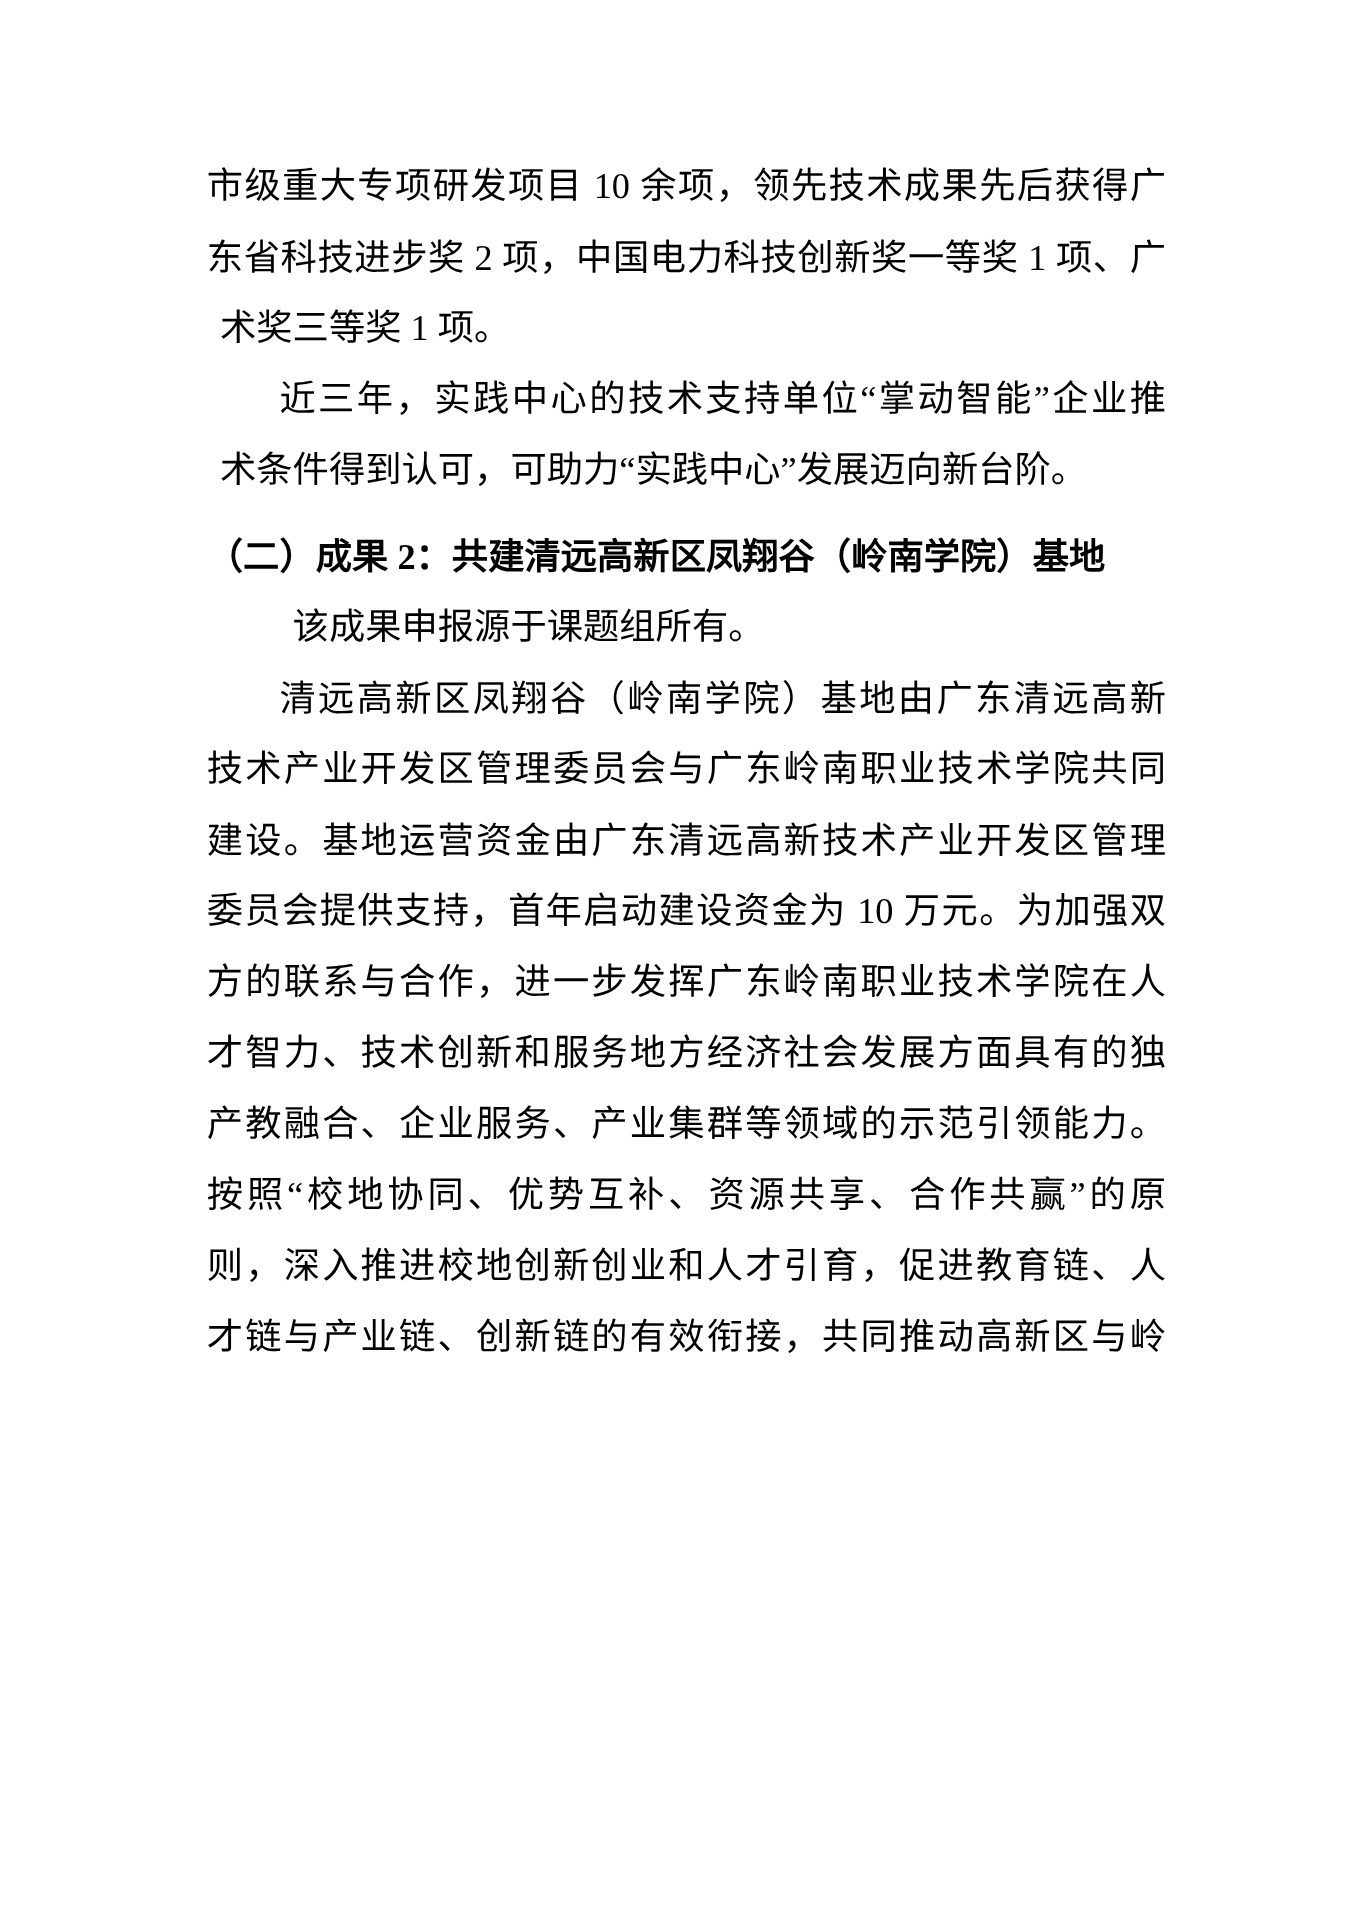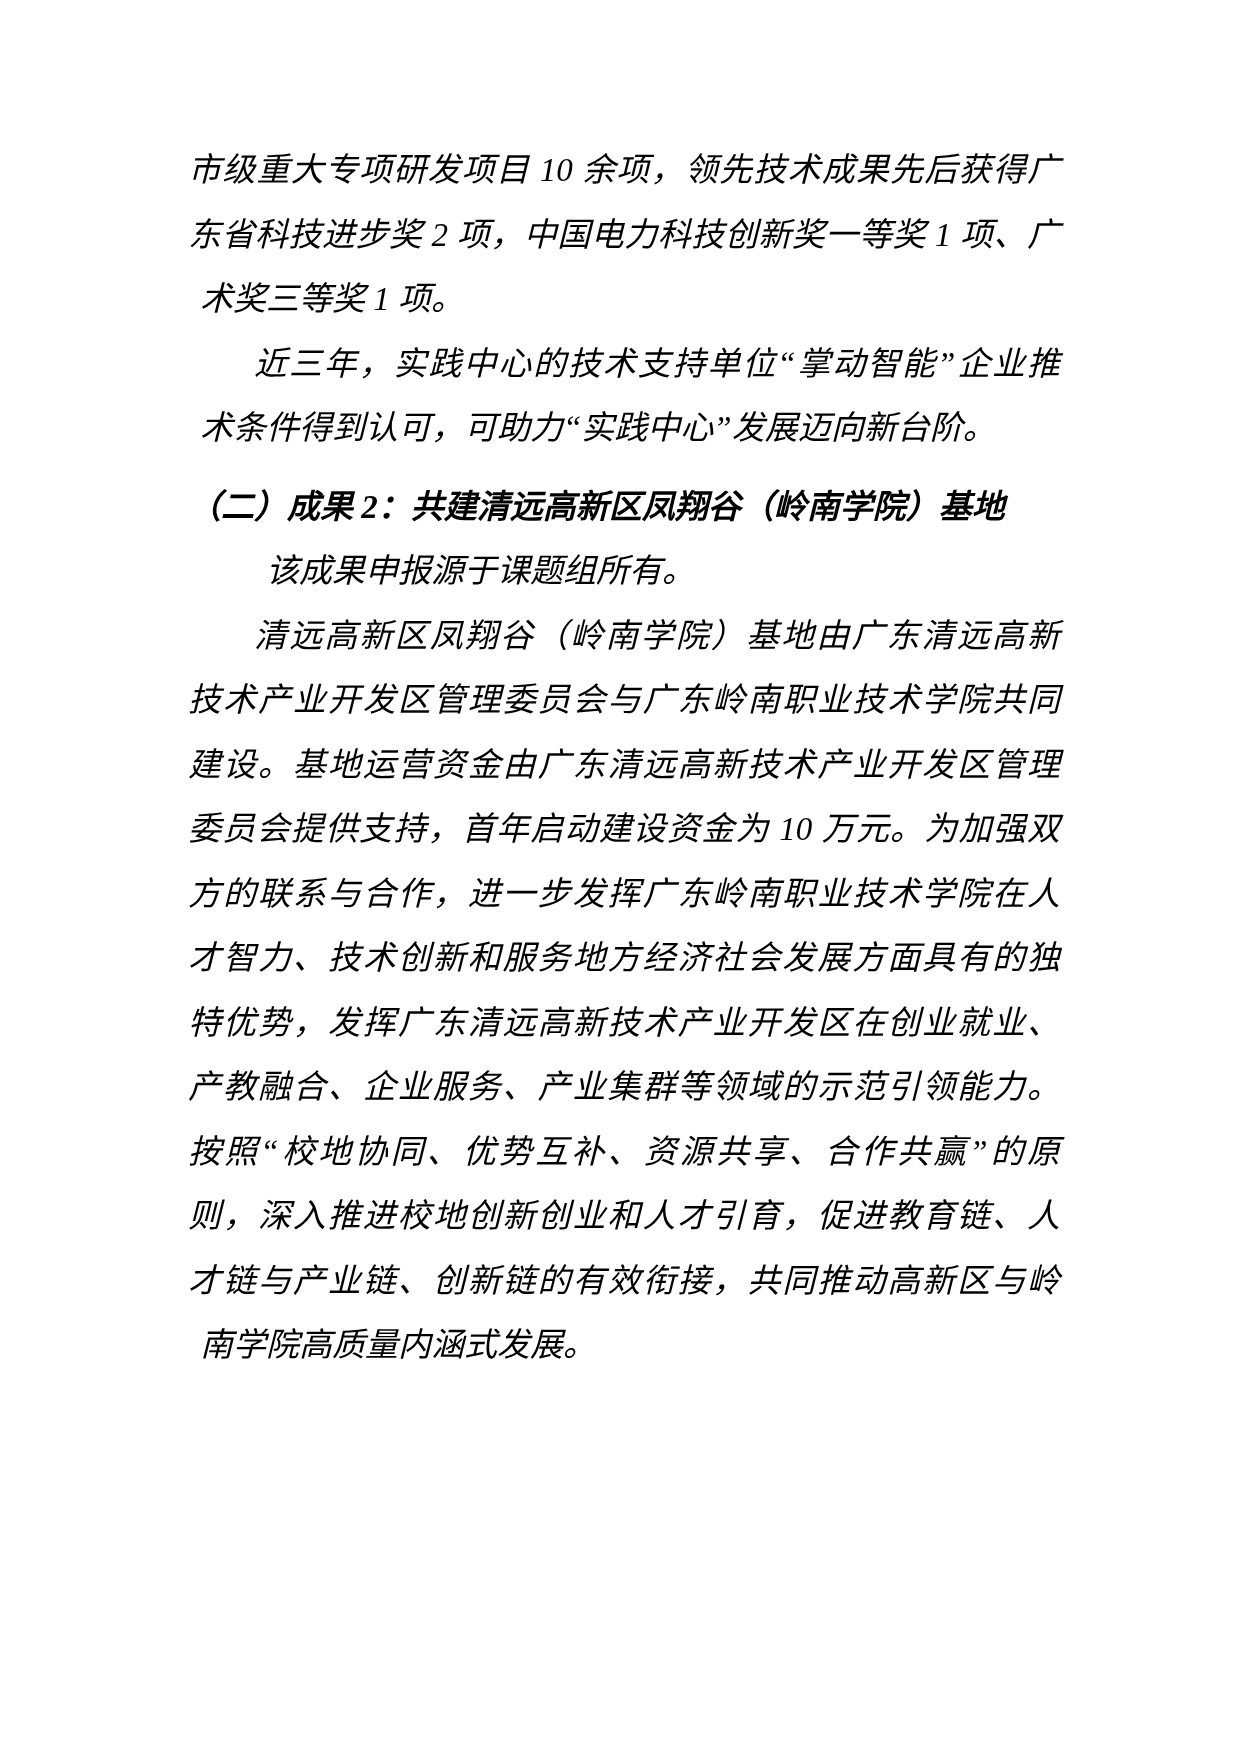--- a/index.html
+++ b/index.html
@@ -8,21 +8,20 @@
     background: #ffffff;
   }
   .page {
     position: relative;
     width: 1239px;
     height: 1533px;
     background: #ffffff;
     color: #000000;
     font-family: "Liberation Serif", "DejaVu Serif", serif;
     overflow: hidden;
-    font-style: italic;
   }
   .content {
     position: absolute;
     left: 188px;
     top: 138px;
     width: 872px;
   }
   .para {
     margin: 0;
   }
@@ -85,26 +84,24 @@
       <div class="line indent last">该成果申报源于课题组所有。</div>
     </div>
 
     <div class="para">
       <div class="line indent">清远高新区凤翔谷（岭南学院）基地由广东清远高新</div>
       <div class="line">技术产业开发区管理委员会与广东岭南职业技术学院共同</div>
       <div class="line">建设。基地运营资金由广东清远高新技术产业开发区管理</div>
       <div class="line">委员会提供支持，首年启动建设资金为 10 万元。为加强双</div>
       <div class="line">方的联系与合作，进一步发挥广东岭南职业技术学院在人</div>
       <div class="line">才智力、技术创新和服务地方经济社会发展方面具有的独</div>
-      <div class="line">特优势，发挥广东清远高新技术产业开发区在创业就业、</div>
       <div class="line">产教融合、企业服务、产业集群等领域的示范引领能力。</div>
       <div class="line">按照“校地协同、优势互补、资源共享、合作共赢”的原</div>
       <div class="line">则，深入推进校地创新创业和人才引育，促进教育链、人</div>
       <div class="line">才链与产业链、创新链的有效衔接，共同推动高新区与岭</div>
-      <div class="line last">南学院高质量内涵式发展。</div>
     </div>
 
   </div>
 
   <div class="footer">
     <span>第</span><span class="page-current">34</span><span>页，共</span><span>77</span><span>页</span>
   </div>
 
 </div>
 

